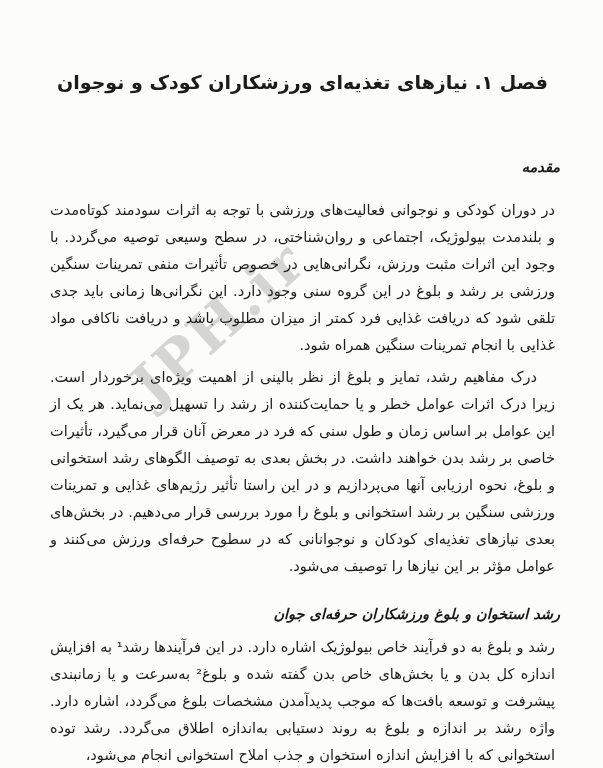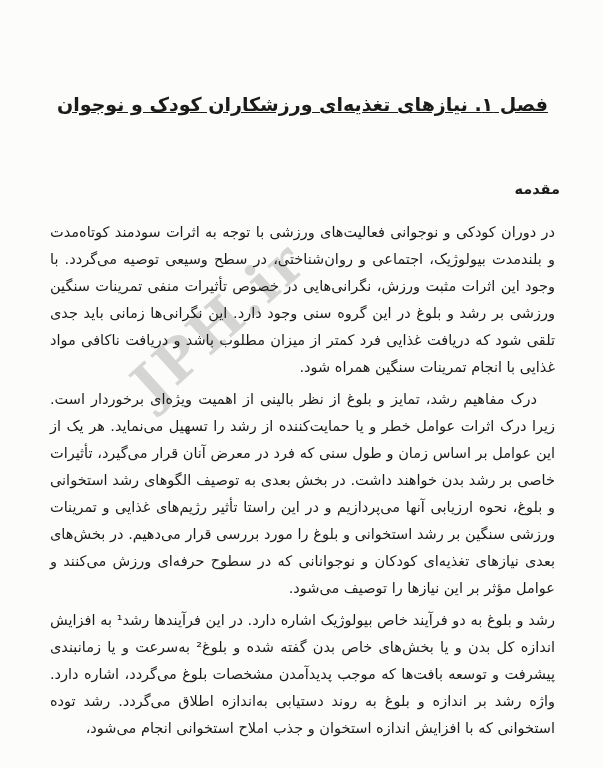--- a/index.html
+++ b/index.html
@@ -34,34 +34,34 @@
     white-space: nowrap;
     z-index: 1;
   }
   .content {
     position: relative;
     z-index: 2;
     padding: 0 43px 0 45px;
   }
   .chapter-title {
     margin: 0;
-    padding-top: 92px;
+    padding-top: 70px;
     text-align: center;
     direction: rtl;
     font-size: 19px;
     font-weight: bold;
     line-height: 1.3;
-    text-decoration: underline;
   }
   .sec-heading {
     margin: 0;
     direction: rtl;
     text-align: right;
     font-size: 14.5px;
     font-weight: bold;
+    font-style: italic;
   }
   .sec-heading.intro {
     margin-top: 64px;
     margin-bottom: 22px;
   }
   .sec-heading.growth {
     margin-top: 26px;
     margin-bottom: 12px;
   }
   .body-par {
@@ -87,17 +87,18 @@
 
     <h1 class="chapter-title" dir="rtl">فصل ۱. نیازهای تغذیه‌ای ورزشکاران کودک و نوجوان</h1>
 
     <section>
       <h2 class="sec-heading intro" dir="rtl">مقدمه</h2>
       <p class="body-par" dir="rtl">در دوران کودکی و نوجوانی فعالیت‌های ورزشی با توجه به اثرات سودمند کوتاه‌مدت و بلندمدت بیولوژیک، اجتماعی و روان‌شناختی، در سطح وسیعی توصیه می‌گردد. با وجود این اثرات مثبت ورزش، نگرانی‌هایی در خصوص تأثیرات منفی تمرینات سنگین ورزشی بر رشد و بلوغ در این گروه سنی وجود دارد. این نگرانی‌ها زمانی باید جدی تلقی شود که دریافت غذایی فرد کمتر از میزان مطلوب باشد و دریافت ناکافی مواد غذایی با انجام تمرینات سنگین همراه شود.</p>
       <p class="body-par indented" dir="rtl">درک مفاهیم رشد، تمایز و بلوغ از نظر بالینی از اهمیت ویژه‌ای برخوردار است. زیرا درک اثرات عوامل خطر و یا حمایت‌کننده از رشد را تسهیل می‌نماید. هر یک از این عوامل بر اساس زمان و طول سنی که فرد در معرض آنان قرار می‌گیرد، تأثیرات خاصی بر رشد بدن خواهند داشت. در بخش بعدی به توصیف الگوهای رشد استخوانی و بلوغ، نحوه ارزیابی آنها می‌پردازیم و در این راستا تأثیر رژیم‌های غذایی و تمرینات ورزشی سنگین بر رشد استخوانی و بلوغ را مورد بررسی قرار می‌دهیم. در بخش‌های بعدی نیازهای تغذیه‌ای کودکان و نوجوانانی که در سطوح حرفه‌ای ورزش می‌کنند و عوامل مؤثر بر این نیازها را توصیف می‌شود.</p>
     </section>
 
     <section>
+      <h2 class="sec-heading growth" dir="rtl">رشد استخوان و بلوغ ورزشکاران حرفه‌ای جوان</h2>
       <p class="body-par" dir="rtl">رشد و بلوغ به دو فرآیند خاص بیولوژیک اشاره دارد. در این فرآیندها رشد¹ به افزایش اندازه کل بدن و یا بخش‌های خاص بدن گفته شده و بلوغ² به‌سرعت و یا زمانبندی پیشرفت و توسعه بافت‌ها که موجب پدیدآمدن مشخصات بلوغ می‌گردد، اشاره دارد. واژه رشد بر اندازه و بلوغ به روند دستیابی به‌اندازه اطلاق می‌گردد. رشد توده استخوانی که با افزایش اندازه استخوان و جذب املاح استخوانی انجام می‌شود،</p>
     </section>
 
   </div>
 </div>
 
 </body></html>

